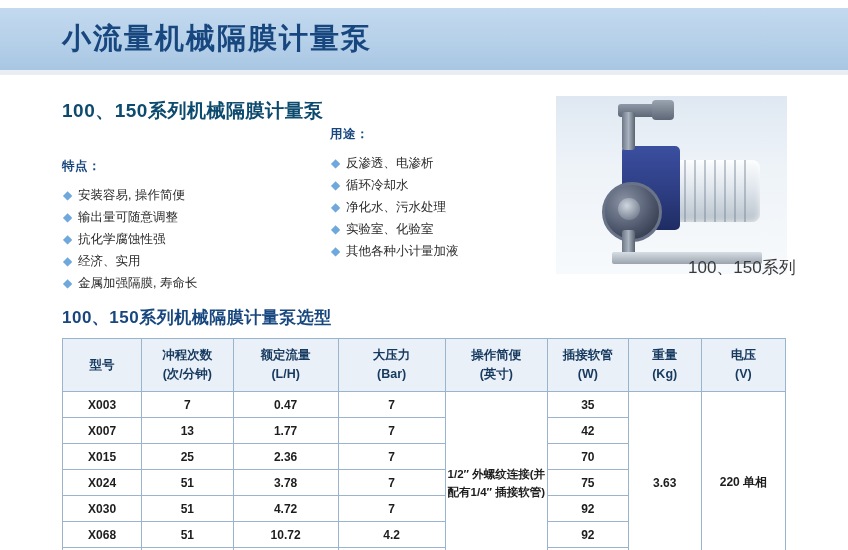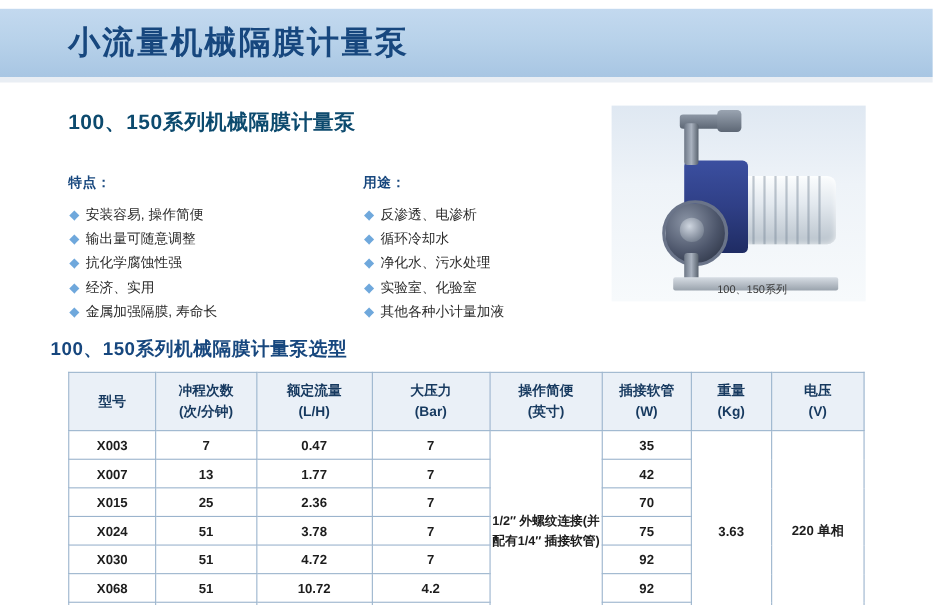--- a/index.html
+++ b/index.html
@@ -58,21 +58,21 @@
   .col-features {
     position: absolute;
     left: 62px;
     top: 142px;
     width: 250px;
     margin-top: 16px;
   }
   .col-uses {
     position: absolute;
     left: 330px;
-    top: 158px;
+    top: 126px;
     width: 240px;
   }
   .col-head {
     font-size: 12.5px;
     font-weight: bold;
     color: #17477e;
     margin-bottom: 9px;
     letter-spacing: 0.5px;
   }
   .bullet-list {
@@ -101,23 +101,23 @@
     position: absolute;
     left: 556px;
     top: 96px;
     width: 231px;
     height: 178px;
     background: linear-gradient(to bottom, #dfe8f2 0%, #eef3f8 40%, #f7fafc 100%);
     overflow: hidden;
   }
   .photo-caption {
     position: absolute;
-    left: 652px;
+    left: 688px;
     top: 256px;
-    font-size: 10px;
+    font-size: 17px;
     color: #3a3a3a;
   }
 
   
   .pmp-motor {
     position: absolute;
     left: 118px;
     top: 64px;
     width: 86px;
     height: 62px;
@@ -202,21 +202,21 @@
     top: 156px;
     width: 150px;
     height: 12px;
     background: linear-gradient(to bottom, #d7dde4, #9aa3ad);
     border-radius: 2px;
   }
 
   
   .table-title {
     position: absolute;
-    left: 46px;
+    left: 62px;
     top: 306px;
     font-size: 17px;
     font-weight: bold;
     color: #17477e;
     letter-spacing: 0.5px;
   }
 
   table.spec {
     position: absolute;
     left: 62px;

